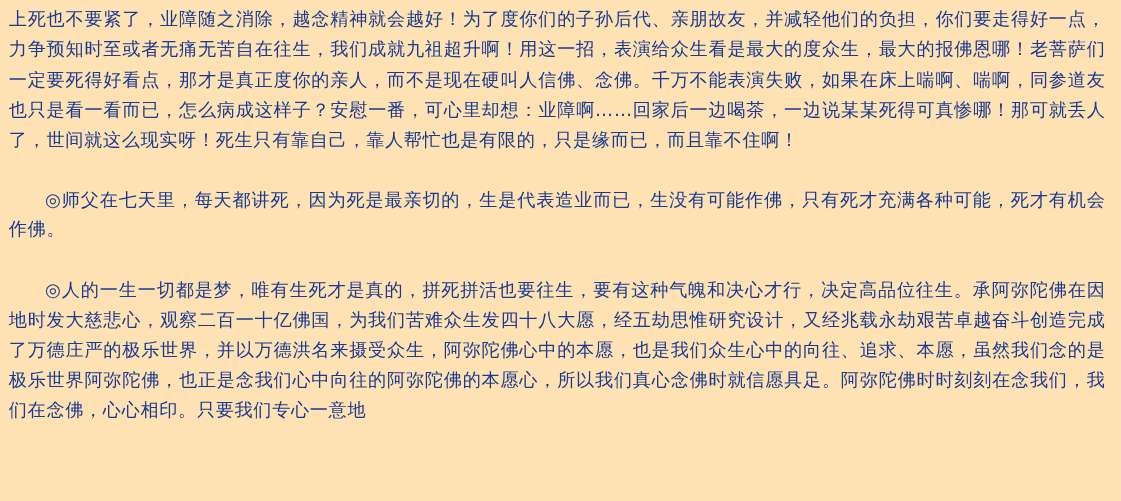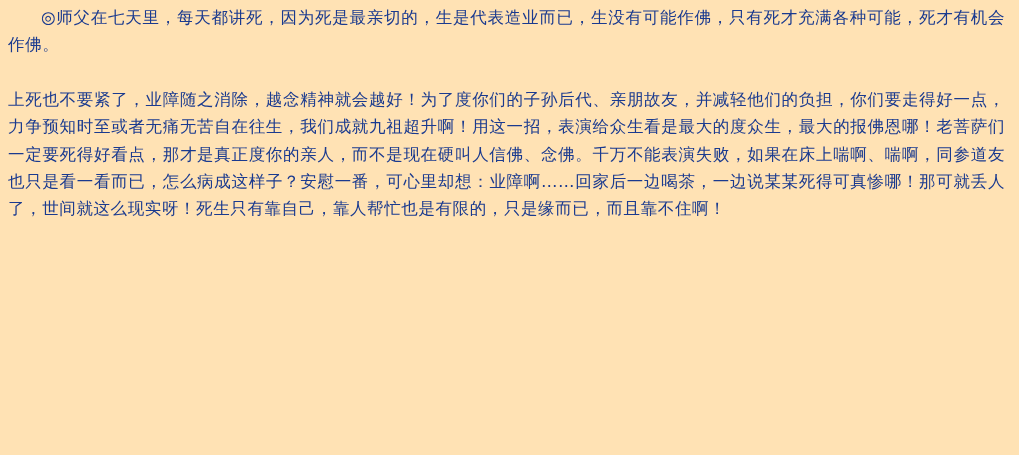--- a/index.html
+++ b/index.html
@@ -35,15 +35,16 @@
     margin-top: 27px;
   }
   .indent {
     text-indent: 2em;
   }
 </style>
 </head>
 <body>
 
 <div id="page">
+  <p class="para">上死也不要紧了，业障随之消除，越念精神就会越好！为了度你们的子孙后代、亲朋故友，并减轻他们的负担，你们要走得好一点，力争预知时至或者无痛无苦自在往生，我们成就九祖超升啊！用这一招，表演给众生看是最大的度众生，最大的报佛恩哪！老菩萨们一定要死得好看点，那才是真正度你的亲人，而不是现在硬叫人信佛、念佛。千万不能表演失败，如果在床上喘啊、喘啊，同参道友也只是看一看而已，怎么病成这样子？安慰一番，可心里却想：业障啊……回家后一边喝茶，一边说某某死得可真惨哪！那可就丢人了，世间就这么现实呀！死生只有靠自己，靠人帮忙也是有限的，只是缘而已，而且靠不住啊！</p>
   <p class="para indent">◎师父在七天里，每天都讲死，因为死是最亲切的，生是代表造业而已，生没有可能作佛，只有死才充满各种可能，死才有机会作佛。</p>
-  <p class="para">上死也不要紧了，业障随之消除，越念精神就会越好！为了度你们的子孙后代、亲朋故友，并减轻他们的负担，你们要走得好一点，力争预知时至或者无痛无苦自在往生，我们成就九祖超升啊！用这一招，表演给众生看是最大的度众生，最大的报佛恩哪！老菩萨们一定要死得好看点，那才是真正度你的亲人，而不是现在硬叫人信佛、念佛。千万不能表演失败，如果在床上喘啊、喘啊，同参道友也只是看一看而已，怎么病成这样子？安慰一番，可心里却想：业障啊……回家后一边喝茶，一边说某某死得可真惨哪！那可就丢人了，世间就这么现实呀！死生只有靠自己，靠人帮忙也是有限的，只是缘而已，而且靠不住啊！</p>
+  <p class="para indent">◎人的一生一切都是梦，唯有生死才是真的，拼死拼活也要往生，要有这种气魄和决心才行，决定高品位往生。承阿弥陀佛在因地时发大慈悲心，观察二百一十亿佛国，为我们苦难众生发四十八大愿，经五劫思惟研究设计，又经兆载永劫艰苦卓越奋斗创造完成了万德庄严的极乐世界，并以万德洪名来摄受众生，阿弥陀佛心中的本愿，也是我们众生心中的向往、追求、本愿，虽然我们念的是极乐世界阿弥陀佛，也正是念我们心中向往的阿弥陀佛的本愿心，所以我们真心念佛时就信愿具足。阿弥陀佛时时刻刻在念我们，我们在念佛，心心相印。只要我们专心一意地</p>
 </div>
 
 </body></html>

